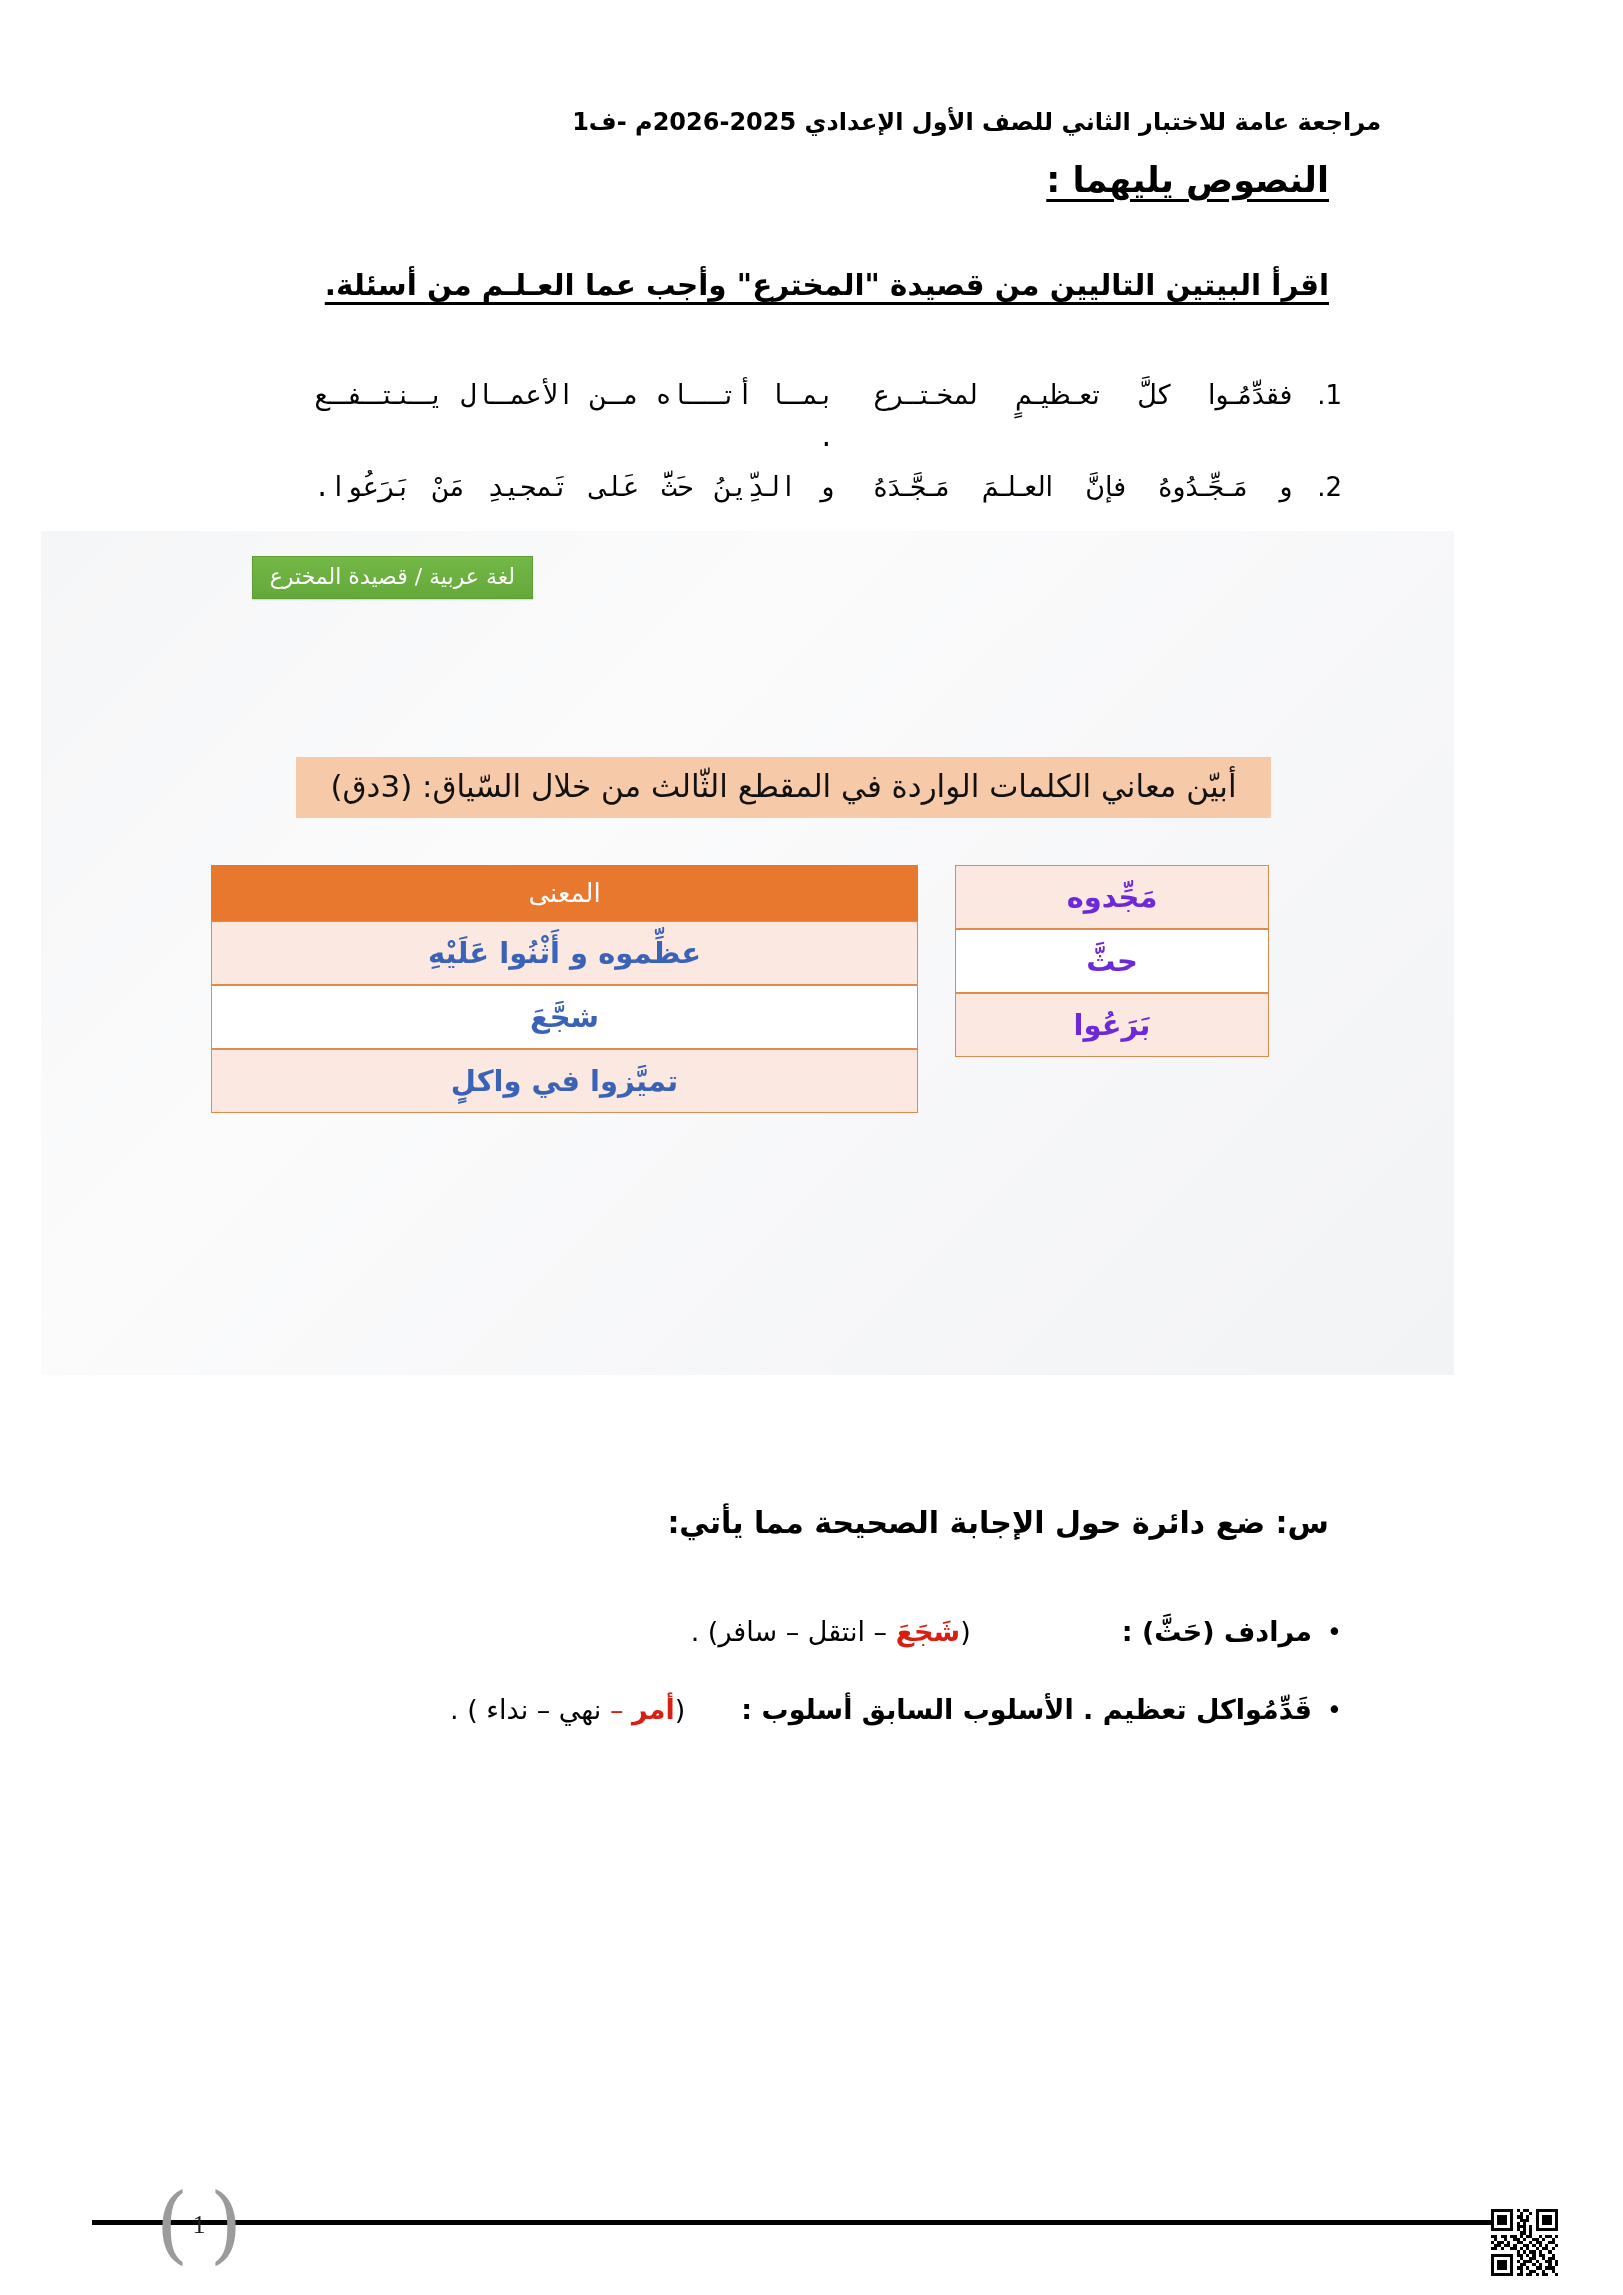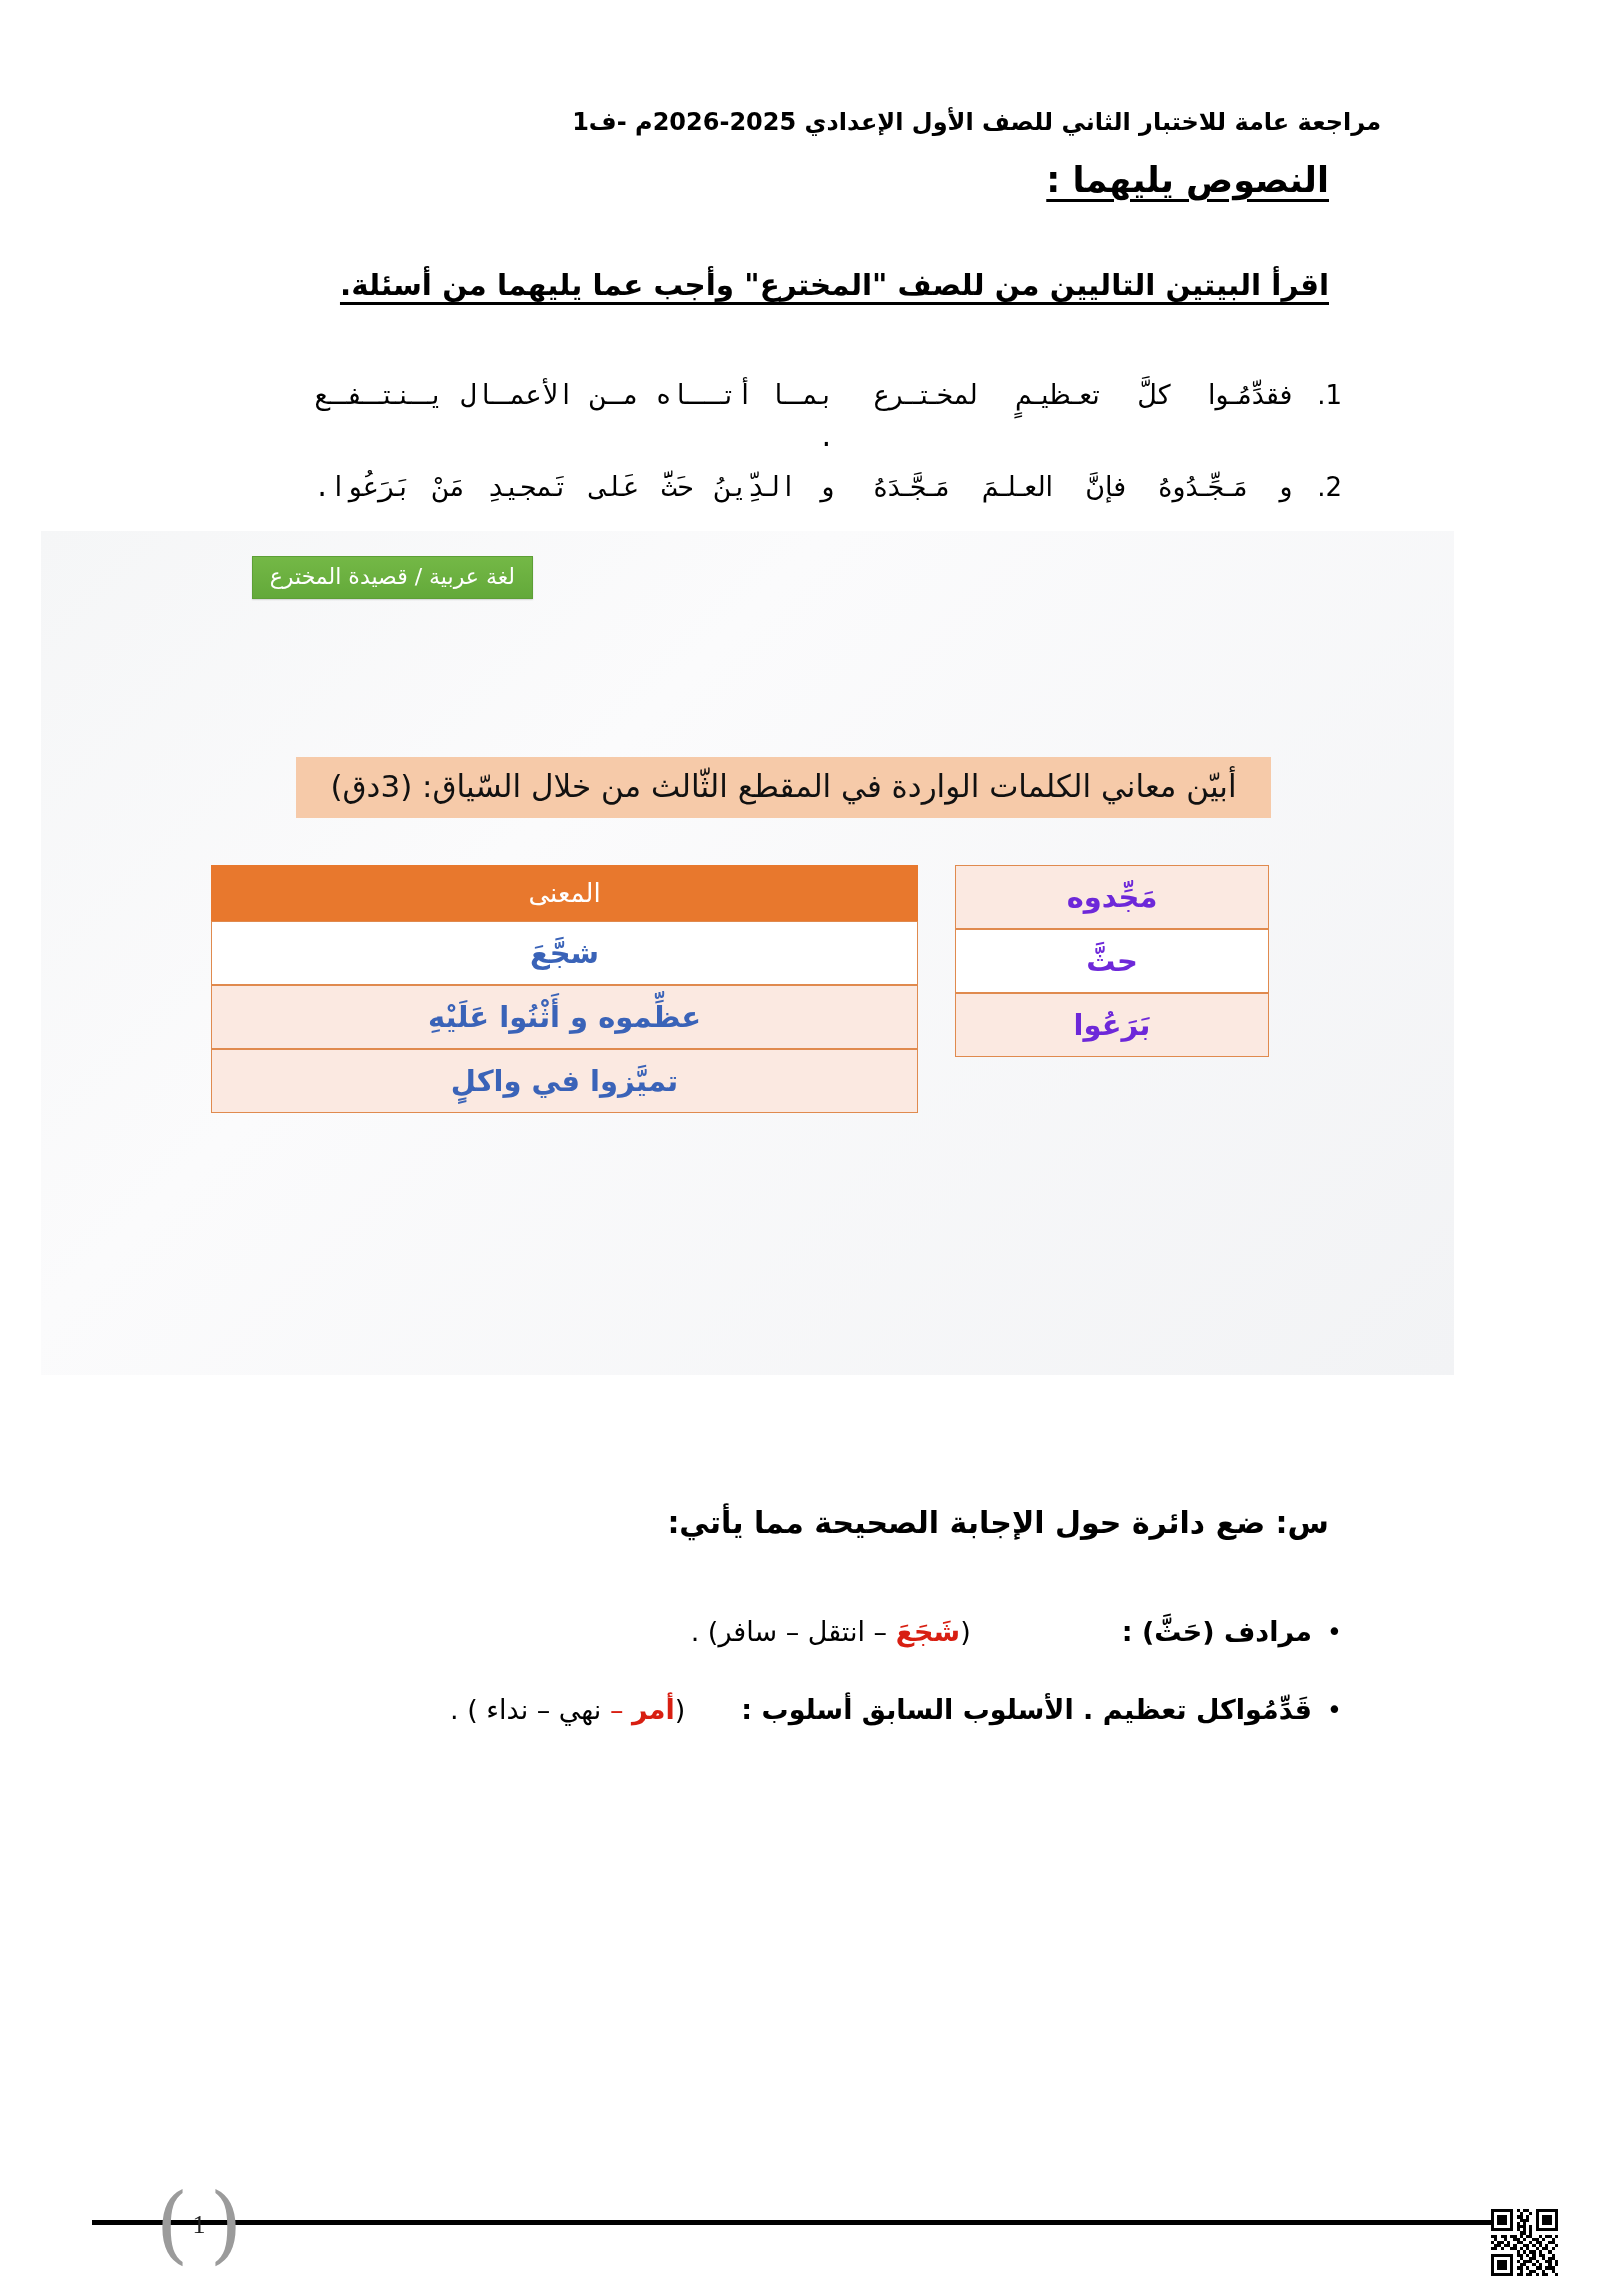--- a/index.html
+++ b/index.html
@@ -265,21 +265,21 @@
 </style>
 </head>
 <body>
 
 <div class="page">
 
   <div class="doc-header">مراجعة عامة للاختبار الثاني للصف الأول الإعدادي  2025-2026م -ف1</div>
 
   <div class="section-title">النصوص  يليهما :</div>
 
-  <div class="instruction">اقرأ البيتين التاليين من للصف "المخترع" وأجب عما يليهما من أسئلة.</div>
+  <div class="instruction">اقرأ البيتين التاليين من قصيدة "المخترع" وأجب عما العـلـم من أسئلة.</div>
 
   <div class="verses">
     <div class="verse-row">
       <span class="verse-num">1.</span>
       <span class="hemistich-a">فقدِّمُـوا كلَّ تعـظيـمٍ لمخـتــرع</span>
       <span class="hemistich-b">بمـا أتــاه مـن الأعمـال يـنتـفـع .</span>
     </div>
     <div class="verse-row">
       <span class="verse-num">2.</span>
       <span class="hemistich-a">و مَـجِّـدُوهُ فإنَّ العـلـمَ مَـجَّـدَهُ</span>
@@ -296,22 +296,22 @@
     <div class="tbl-wrap">
 
       <div class="col-word">
         <div class="cell word odd">مَجِّدوه</div>
         <div class="cell word even">حثَّ</div>
         <div class="cell word odd">بَرَعُوا</div>
       </div>
 
       <div class="col-mean">
         <div class="cell head">المعنى</div>
+        <div class="cell meaning odd">عظِّموه و أَثْنُوا عَلَيْهِ</div>
         <div class="cell meaning even">شجَّعَ</div>
-        <div class="cell meaning odd">عظِّموه و أَثْنُوا عَلَيْهِ</div>
         <div class="cell meaning odd">تميَّزوا في واكلٍ</div>
       </div>
 
     </div>
   </div>
 
   <div class="mcq-stem">س: ضع دائرة حول الإجابة الصحيحة مما يأتي:</div>
 
   <div class="mcq-list">
 

